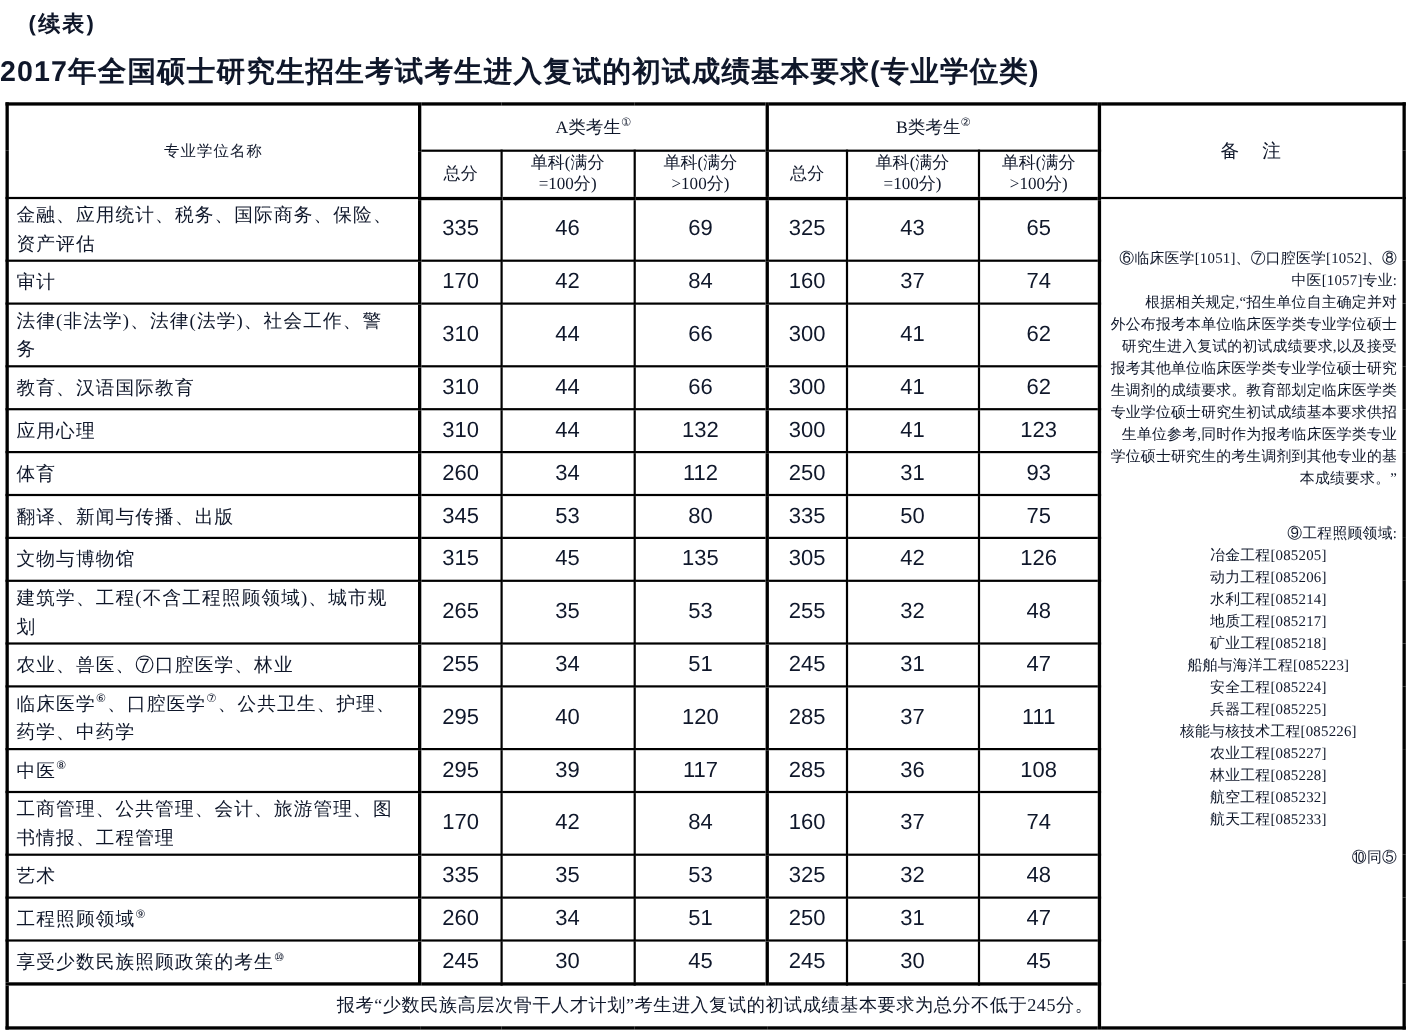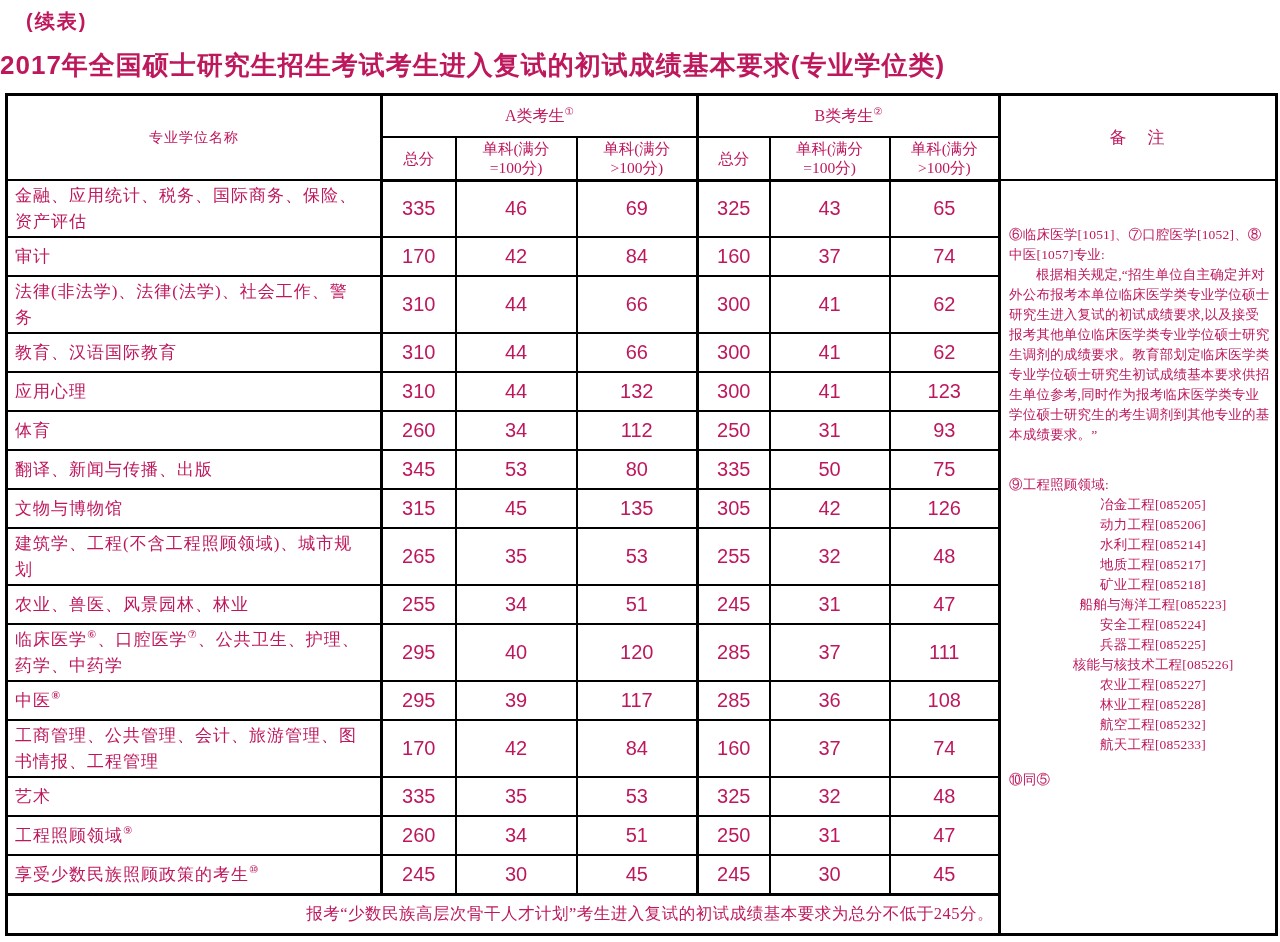--- a/index.html
+++ b/index.html
@@ -1,16 +1,16 @@
 <!DOCTYPE html>
 <html><head>
 <meta charset="utf-8">
 <style>
   html,body{margin:0;padding:0;background:#fff;}
-  .page{position:relative;width:1280px;height:942px;background:#ffffff;color:#be185d;
+  .page{position:relative;width:1280px;height:942px;background:#ffffff;color:#0f172a;
         font-family:"Liberation Serif","DejaVu Serif",serif;overflow:hidden;}
   .cont-label{position:absolute;left:26px;top:8px;
         font-family:"Liberation Sans","DejaVu Sans",sans-serif;
         font-size:20px;font-weight:600;letter-spacing:2px;}
   .doc-title{position:absolute;left:0;top:48px;width:100%;
         font-family:"Liberation Sans","DejaVu Sans",sans-serif;
         font-size:26px;font-weight:bold;letter-spacing:1px;}
   table.score{position:absolute;left:5px;top:93px;width:1270px;
         border-collapse:collapse;table-layout:fixed;
         border:3px solid #000;}
@@ -25,21 +25,21 @@
   .a-start,.b-start,.remark-col{border-left:3px solid #000 !important;}
   tbody tr.normal{height:39px;}
   tbody tr.tall{height:57px;}
   .name-cell{font-size:17px;line-height:1.5;letter-spacing:1px;
         padding:2px 4px 2px 7px;white-space:pre-line;vertical-align:middle;}
   .num{font-family:"Liberation Sans","DejaVu Sans",sans-serif;
         font-size:20px;text-align:center;vertical-align:middle;}
   sup{font-size:10.5px;line-height:0;vertical-align:super;}
   .remark-cell{vertical-align:top;padding:44px 5px 0 8px;
         font-size:13.5px;line-height:20px;letter-spacing:0.2px;}
-  .remark-cell p{margin:0;}
+  .remark-cell p{margin:0;text-align:right;}
   .remark-cell p.indent{text-indent:2em;}
   .remark-cell .gap{height:15px;}
   .remark-cell .list-item{margin-left:27px;text-align:center;}
   tr.footer-row{height:40px;}
   tr.footer-row td{border-top:3px solid #000;font-size:16.5px;
         padding:2px 4px 2px 7px;letter-spacing:0.5px;vertical-align:middle;text-align:right;}
 </style>
 </head>
 <body>
 
@@ -179,21 +179,21 @@
           <td class="name-cell">建筑学、工程(不含工程照顾领域)、城市规
 划</td>
           <td class="num a-start">265</td>
           <td class="num">35</td>
           <td class="num">53</td>
           <td class="num b-start">255</td>
           <td class="num">32</td>
           <td class="num">48</td>
         </tr>
         <tr class="normal">
-          <td class="name-cell">农业、兽医、风景园林、林业</td>
+          <td class="name-cell">农业、兽医、⑦口腔医学、林业</td>
           <td class="num a-start">255</td>
           <td class="num">34</td>
           <td class="num">51</td>
           <td class="num b-start">245</td>
           <td class="num">31</td>
           <td class="num">47</td>
         </tr>
         <tr class="tall">
           <td class="name-cell">临床医学<sup>⑥</sup>、口腔医学<sup>⑦</sup>、公共卫生、护理、
 药学、中药学</td>

